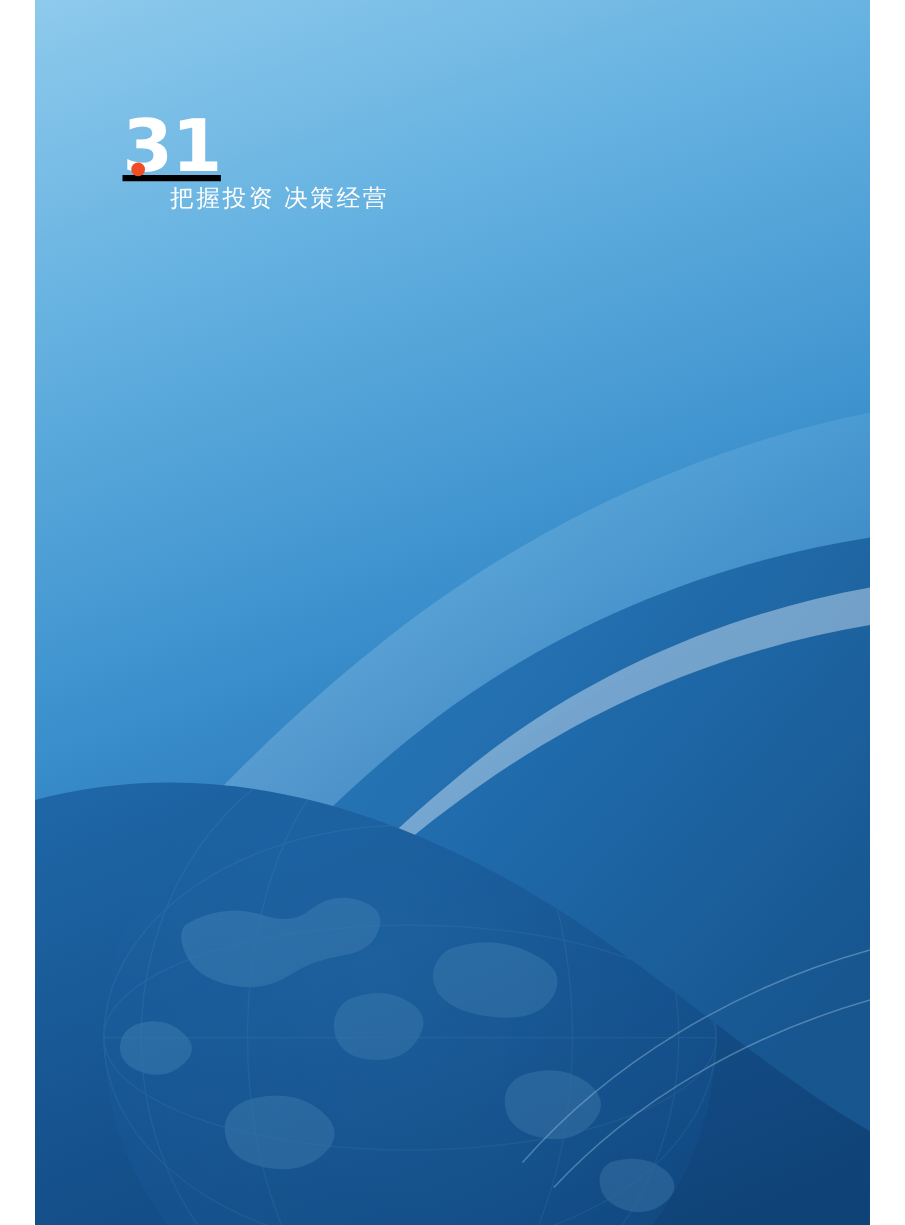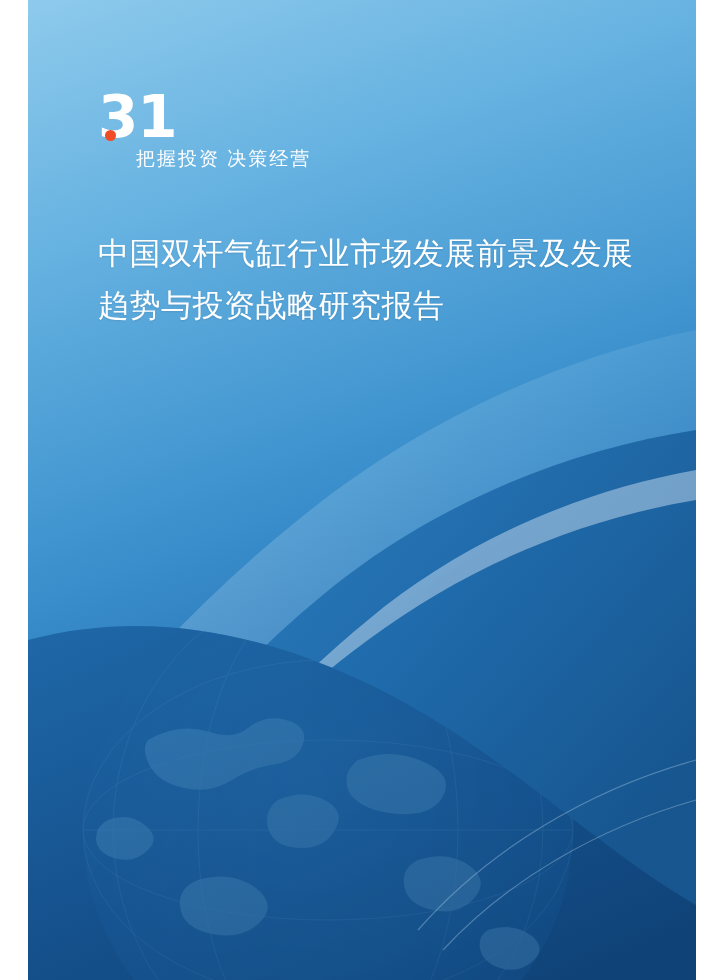--- a/index.html
+++ b/index.html
@@ -38,20 +38,21 @@
   .logo {
     position: absolute;
     left: 70px;
     top: 88px;
     width: 260px;
     height: 90px;
   }
   .logo-row {
     display: flex;
     align-items: center;
+    text-decoration: underline;
   }
   .logo-mark {
     position: relative;
     font-size: 58px;
     font-weight: bold;
     color: #ffffff;
     line-height: 58px;
     letter-spacing: -1px;
     font-family: "DejaVu Sans", sans-serif;
   }
@@ -173,16 +174,15 @@
     <div class="logo">
       <div class="logo-row">
         <span class="logo-mark">
           <span>31</span>
           <span class="logo-dot"></span>
         </span>
       </div>
       <div class="logo-sub">把握投资 决策经营</div>
     </div>
 
-    <div class="title">中国双杆气缸行业市场发展前景及发展趋势与投资战略研究报告</div>
 
   </div>
 </div>
 
 </body></html>

